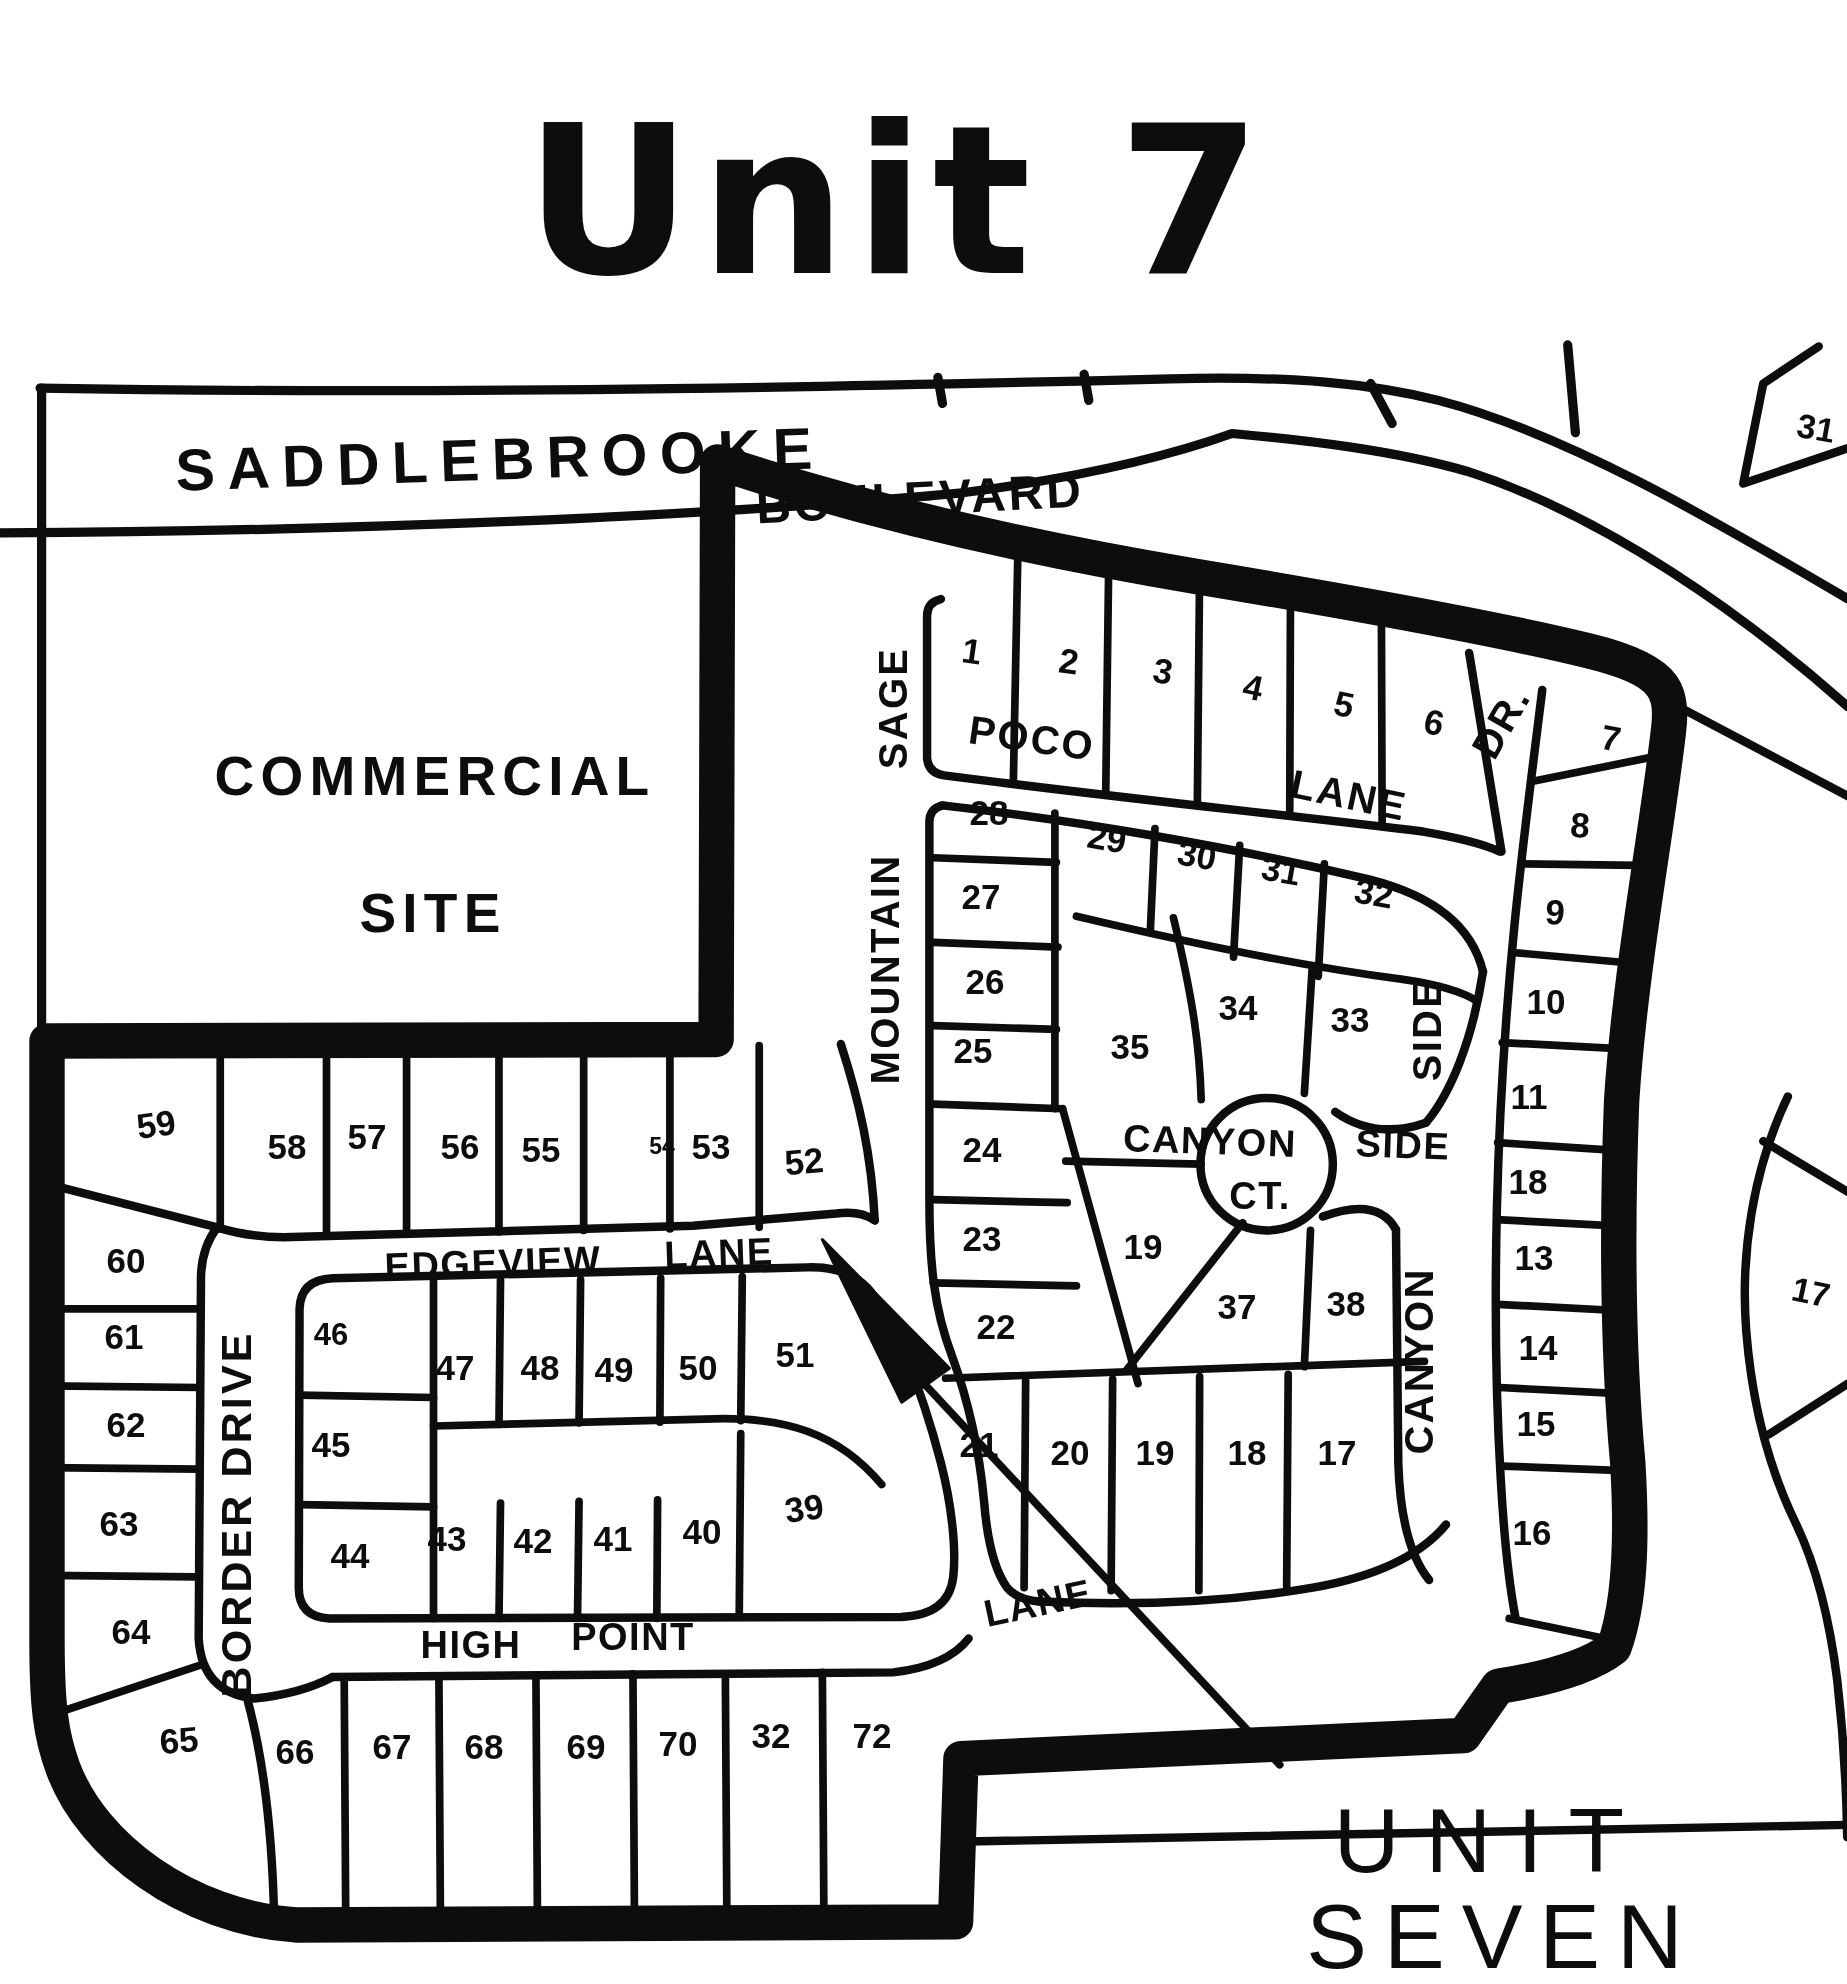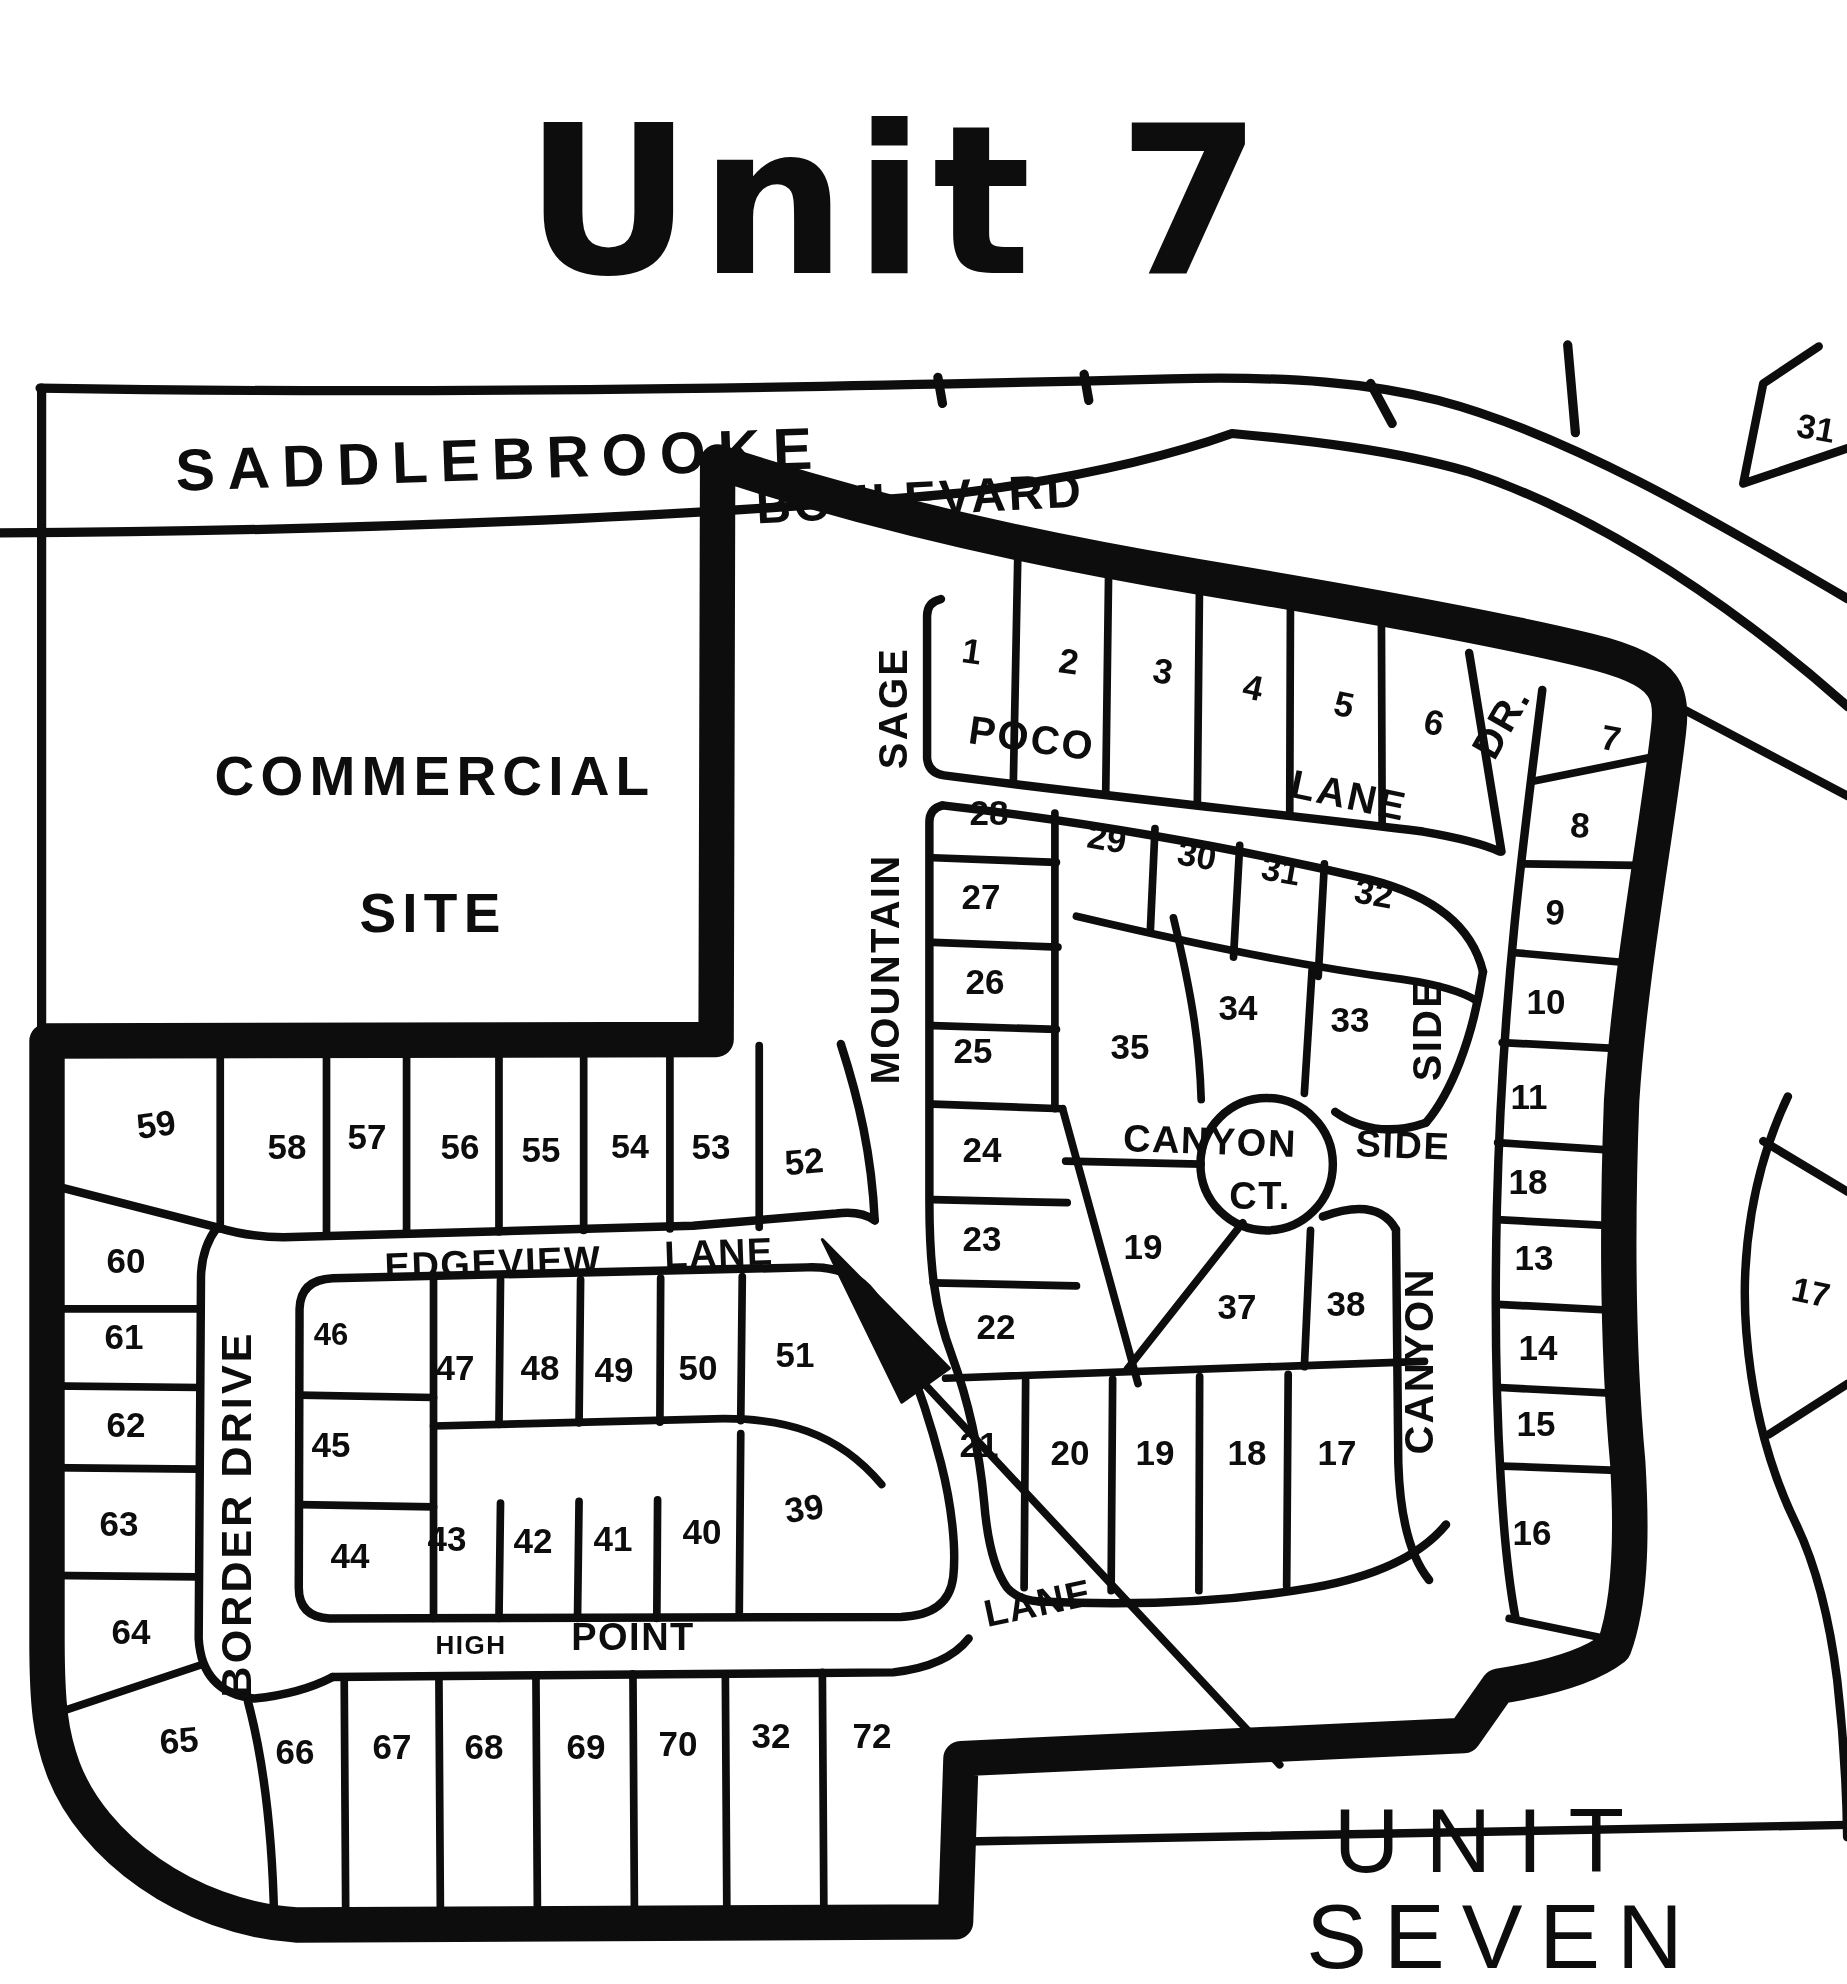--- a/index.html
+++ b/index.html
@@ -119,21 +119,21 @@
       <div class="lbl" style="left: 885px; top: 969px; font-size: 40px; letter-spacing: 2.3px; font-weight: 700; transform: translate(-50%, -50%) rotate(-90deg);">MOUNTAIN</div>
       <div class="lbl" style="left: 1501px; top: 722px; font-size: 40px; letter-spacing: 2.3px; font-weight: 700; transform: translate(-50%, -50%) rotate(-60deg);">DR.</div>
       <div class="lbl" style="left: 1427px; top: 1030px; font-size: 40px; letter-spacing: 2.3px; font-weight: 700; transform: translate(-50%, -50%) rotate(-90deg);">SIDE</div>
       <div class="lbl" style="left: 1419px; top: 1361px; font-size: 40px; letter-spacing: 2.3px; font-weight: 700; transform: translate(-50%, -50%) rotate(-90deg);">CANYON</div>
       <div class="lbl" style="left: 1210px; top: 1141px; font-size: 38px; letter-spacing: 1.5px; font-weight: 700; transform: translate(-50%, -50%) rotate(2deg);">CANYON</div>
       <div class="lbl" style="left: 1403px; top: 1145px; font-size: 38px; letter-spacing: 1.5px; font-weight: 700; transform: translate(-50%, -50%) rotate(2deg);">SIDE</div>
       <div class="lbl" style="left: 1260px; top: 1196px; font-size: 38px; letter-spacing: 1.5px; font-weight: 700; transform: translate(-50%, -50%) rotate(0deg);">CT.</div>
       <div class="lbl" style="left: 493px; top: 1263px; font-size: 38px; letter-spacing: 1.5px; font-weight: 700; transform: translate(-50%, -50%) rotate(-2deg);">EDGEVIEW</div>
       <div class="lbl" style="left: 719px; top: 1253px; font-size: 38px; letter-spacing: 1.5px; font-weight: 700; transform: translate(-50%, -50%) rotate(-2deg);">LANE</div>
       <div class="lbl" style="left: 236px; top: 1514px; font-size: 43px; letter-spacing: 3.1px; font-weight: 700; transform: translate(-50%, -50%) rotate(-90deg);">BORDER DRIVE</div>
-      <div class="lbl" style="left: 471px; top: 1645px; font-size: 26px; letter-spacing: 1.5px; font-weight: 700; transform: translate(-50%, -50%) rotate(0deg);">HIGH</div>
+      <div class="lbl" style="left: 471px; top: 1645px; font-size: 38px; letter-spacing: 1.5px; font-weight: 700; transform: translate(-50%, -50%) rotate(0deg);">HIGH</div>
       <div class="lbl" style="left: 633px; top: 1637px; font-size: 38px; letter-spacing: 1.5px; font-weight: 700; transform: translate(-50%, -50%) rotate(0deg);">POINT</div>
       <div class="lbl" style="left: 1038px; top: 1603px; font-size: 38px; letter-spacing: 1.5px; font-weight: 700; transform: translate(-50%, -50%) rotate(-12deg);">LANE</div>
       <div class="area" style="left: 435px; top: 776px; font-size: 55px; letter-spacing: 6.2px; font-weight: 700; transform: translate(-50%, -50%) rotate(0deg);">COMMERCIAL</div>
       <div class="area" style="left: 433px; top: 913px; font-size: 55px; letter-spacing: 6.2px; font-weight: 700; transform: translate(-50%, -50%) rotate(0deg);">SITE</div>
       <div class="callout" style="left: 1492px; top: 1840px; font-size: 91px; letter-spacing: 26px; font-weight: 400; transform: translate(-50%, -50%) rotate(0deg);">UNIT</div>
       <div class="callout" style="left: 1503px; top: 1936px; font-size: 91px; letter-spacing: 17px; font-weight: 400; transform: translate(-50%, -50%) rotate(0deg);">SEVEN</div>
       <div class="lot" style="left: 972px; top: 651px; font-size: 35px; font-weight: 700; transform: translate(-50%, -50%) rotate(8deg);">1</div>
       <div class="lot" style="left: 1069px; top: 661px; font-size: 35px; font-weight: 700; transform: translate(-50%, -50%) rotate(8deg);">2</div>
       <div class="lot" style="left: 1163px; top: 671px; font-size: 35px; font-weight: 700; transform: translate(-50%, -50%) rotate(10deg);">3</div>
       <div class="lot" style="left: 1253px; top: 687px; font-size: 35px; font-weight: 700; transform: translate(-50%, -50%) rotate(12deg);">4</div>
@@ -179,21 +179,21 @@
       <div class="lot" style="left: 350px; top: 1555px; font-size: 35px; font-weight: 700; transform: translate(-50%, -50%) rotate(0deg);">44</div>
       <div class="lot" style="left: 331px; top: 1444px; font-size: 35px; font-weight: 700; transform: translate(-50%, -50%) rotate(0deg);">45</div>
       <div class="lot" style="left: 331px; top: 1334px; font-size: 31px; font-weight: 700; transform: translate(-50%, -50%) rotate(0deg);">46</div>
       <div class="lot" style="left: 455px; top: 1367px; font-size: 35px; font-weight: 700; transform: translate(-50%, -50%) rotate(0deg);">47</div>
       <div class="lot" style="left: 540px; top: 1367px; font-size: 35px; font-weight: 700; transform: translate(-50%, -50%) rotate(0deg);">48</div>
       <div class="lot" style="left: 614px; top: 1369px; font-size: 35px; font-weight: 700; transform: translate(-50%, -50%) rotate(0deg);">49</div>
       <div class="lot" style="left: 698px; top: 1367px; font-size: 35px; font-weight: 700; transform: translate(-50%, -50%) rotate(0deg);">50</div>
       <div class="lot" style="left: 795px; top: 1354px; font-size: 35px; font-weight: 700; transform: translate(-50%, -50%) rotate(0deg);">51</div>
       <div class="lot" style="left: 804px; top: 1161px; font-size: 35px; font-weight: 700; transform: translate(-50%, -50%) rotate(-5deg);">52</div>
       <div class="lot" style="left: 711px; top: 1146px; font-size: 35px; font-weight: 700; transform: translate(-50%, -50%) rotate(0deg);">53</div>
-      <div class="lot" style="left: 630px; top: 1146px; font-size: 34px; font-weight: 700; transform: translate(-50%, -50%) rotate(0deg);">54</div>
+      <div class="lot" style="left: 662px; top: 1146px; font-size: 23px; font-weight: 700; transform: translate(-50%, -50%) rotate(0deg);">54</div>
       <div class="lot" style="left: 541px; top: 1149px; font-size: 35px; font-weight: 700; transform: translate(-50%, -50%) rotate(0deg);">55</div>
       <div class="lot" style="left: 460px; top: 1146px; font-size: 35px; font-weight: 700; transform: translate(-50%, -50%) rotate(0deg);">56</div>
       <div class="lot" style="left: 367px; top: 1136px; font-size: 35px; font-weight: 700; transform: translate(-50%, -50%) rotate(0deg);">57</div>
       <div class="lot" style="left: 287px; top: 1146px; font-size: 35px; font-weight: 700; transform: translate(-50%, -50%) rotate(0deg);">58</div>
       <div class="lot" style="left: 156px; top: 1124px; font-size: 35px; font-weight: 700; transform: translate(-50%, -50%) rotate(-8deg);">59</div>
       <div class="lot" style="left: 126px; top: 1260px; font-size: 35px; font-weight: 700; transform: translate(-50%, -50%) rotate(0deg);">60</div>
       <div class="lot" style="left: 124px; top: 1336px; font-size: 35px; font-weight: 700; transform: translate(-50%, -50%) rotate(0deg);">61</div>
       <div class="lot" style="left: 126px; top: 1424px; font-size: 35px; font-weight: 700; transform: translate(-50%, -50%) rotate(0deg);">62</div>
       <div class="lot" style="left: 119px; top: 1523px; font-size: 35px; font-weight: 700; transform: translate(-50%, -50%) rotate(0deg);">63</div>
       <div class="lot" style="left: 131px; top: 1631px; font-size: 35px; font-weight: 700; transform: translate(-50%, -50%) rotate(0deg);">64</div>

